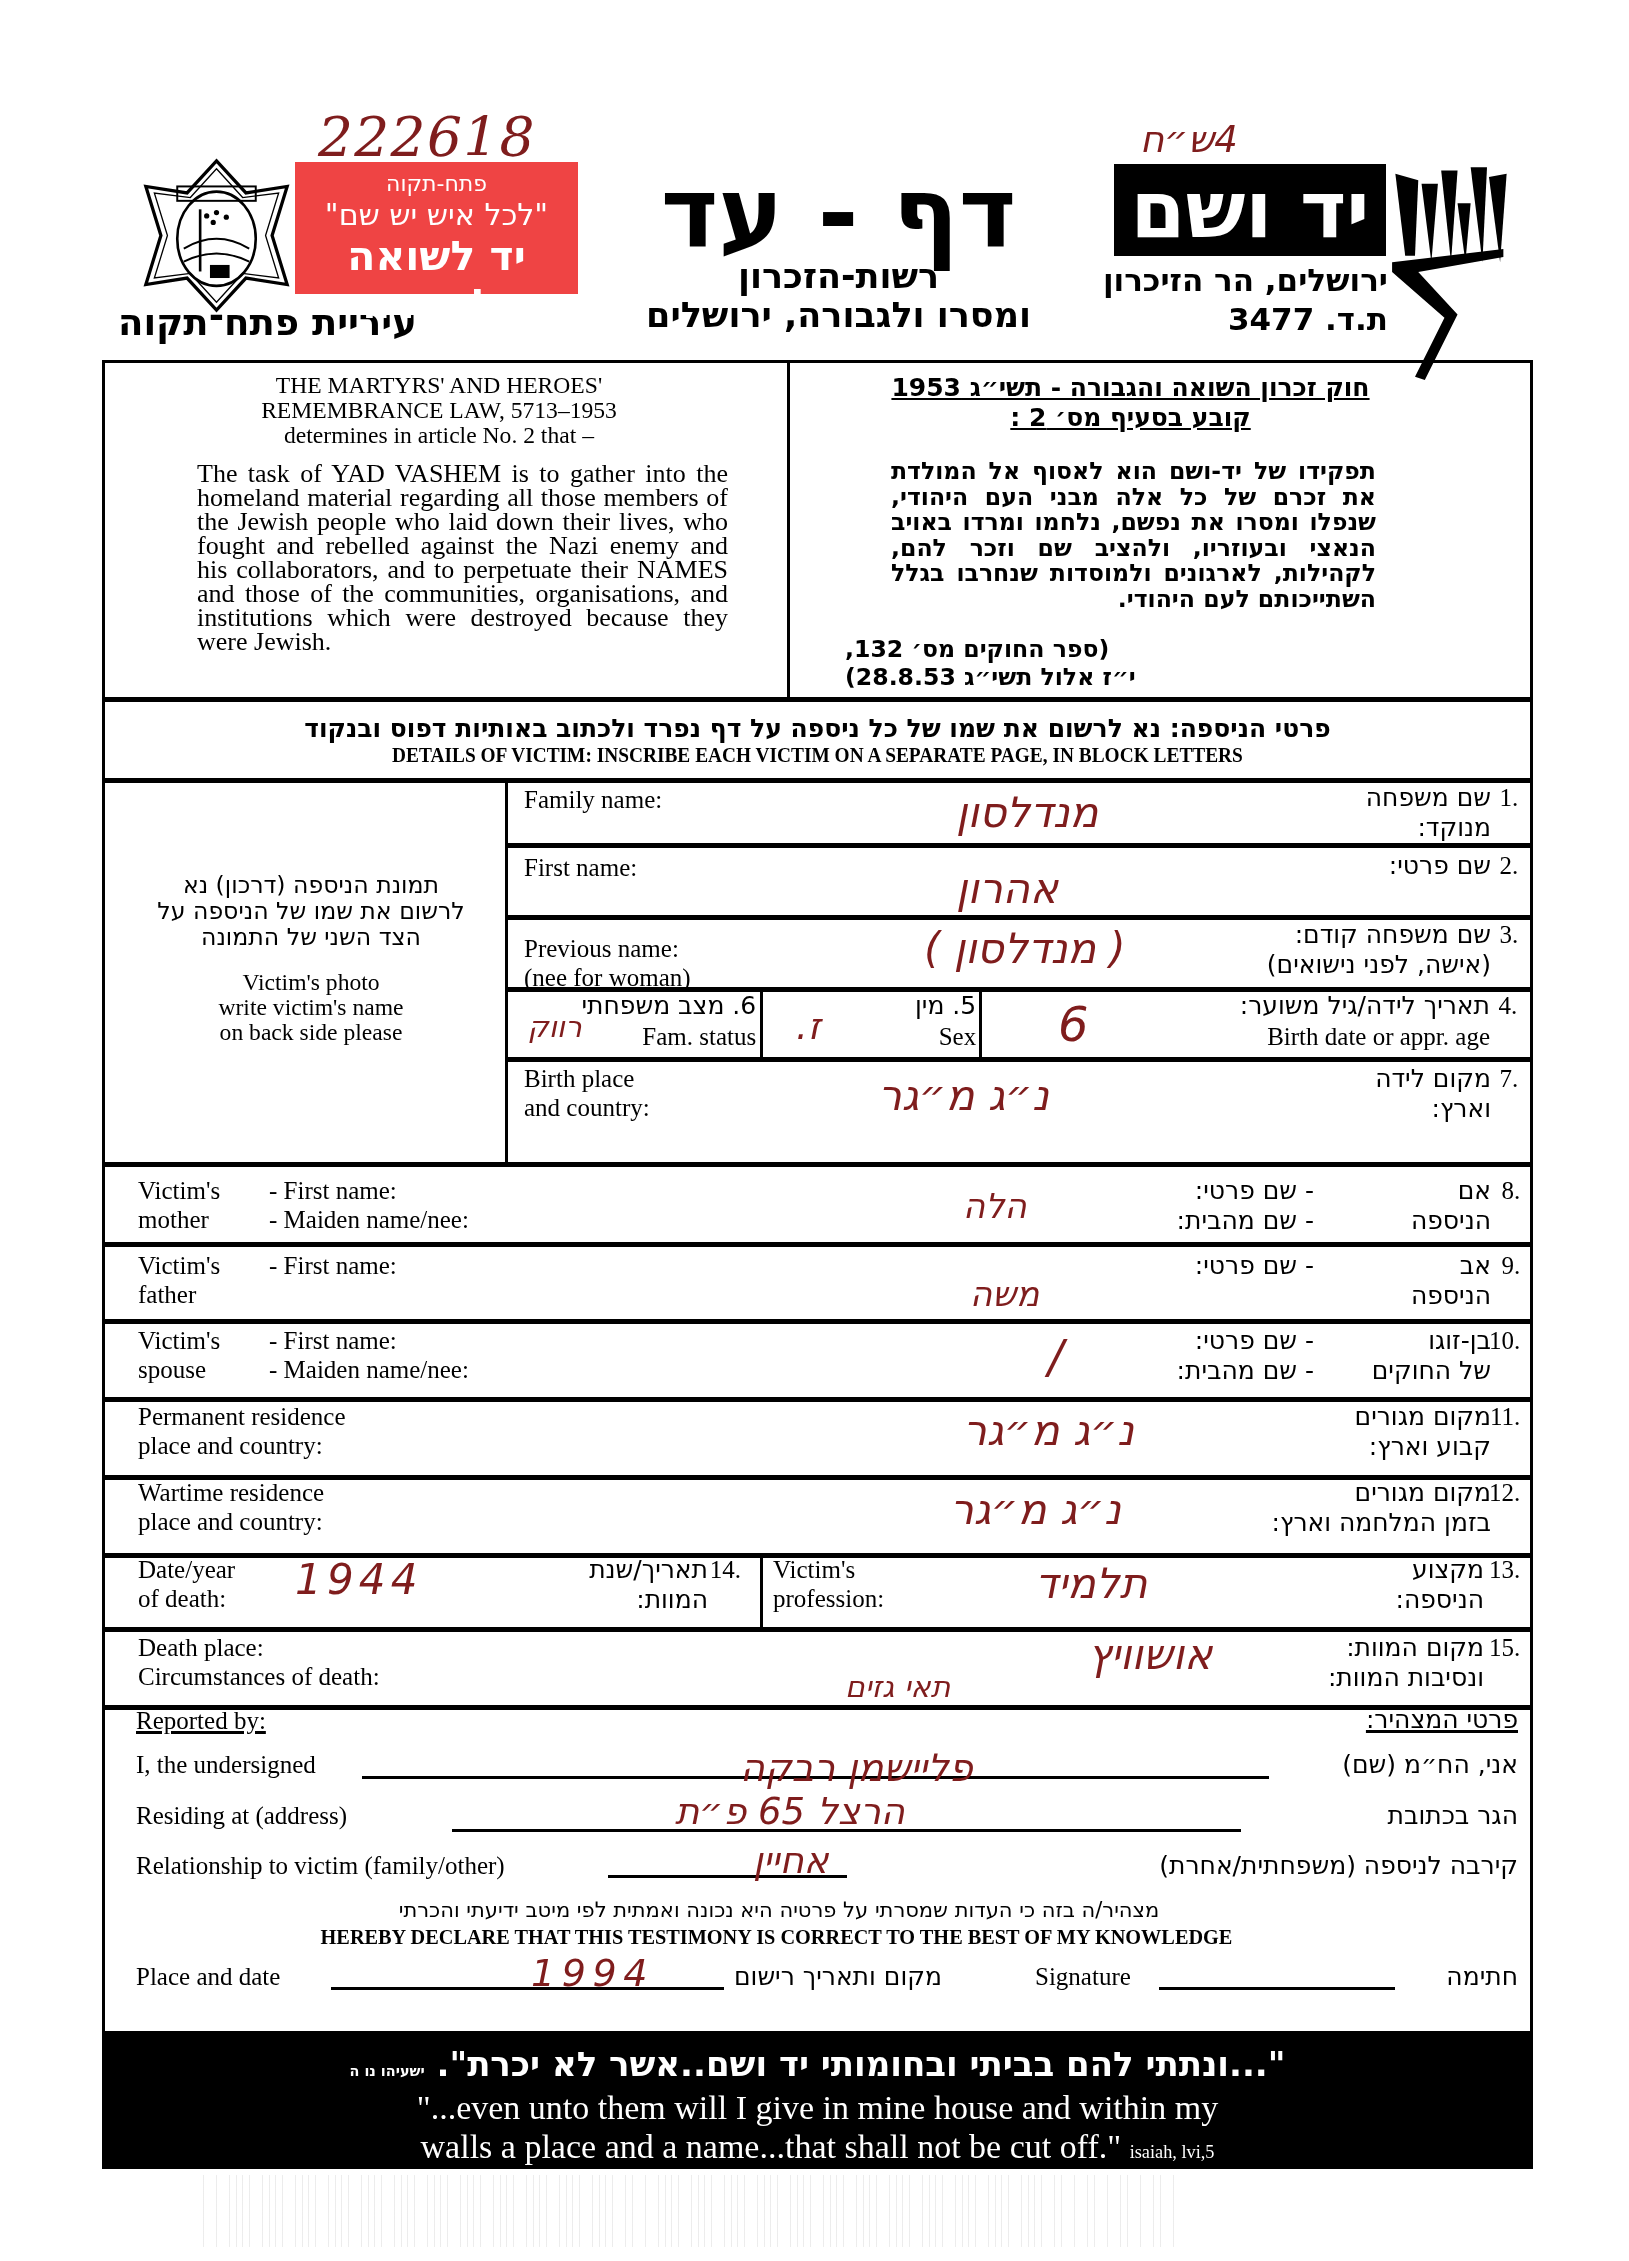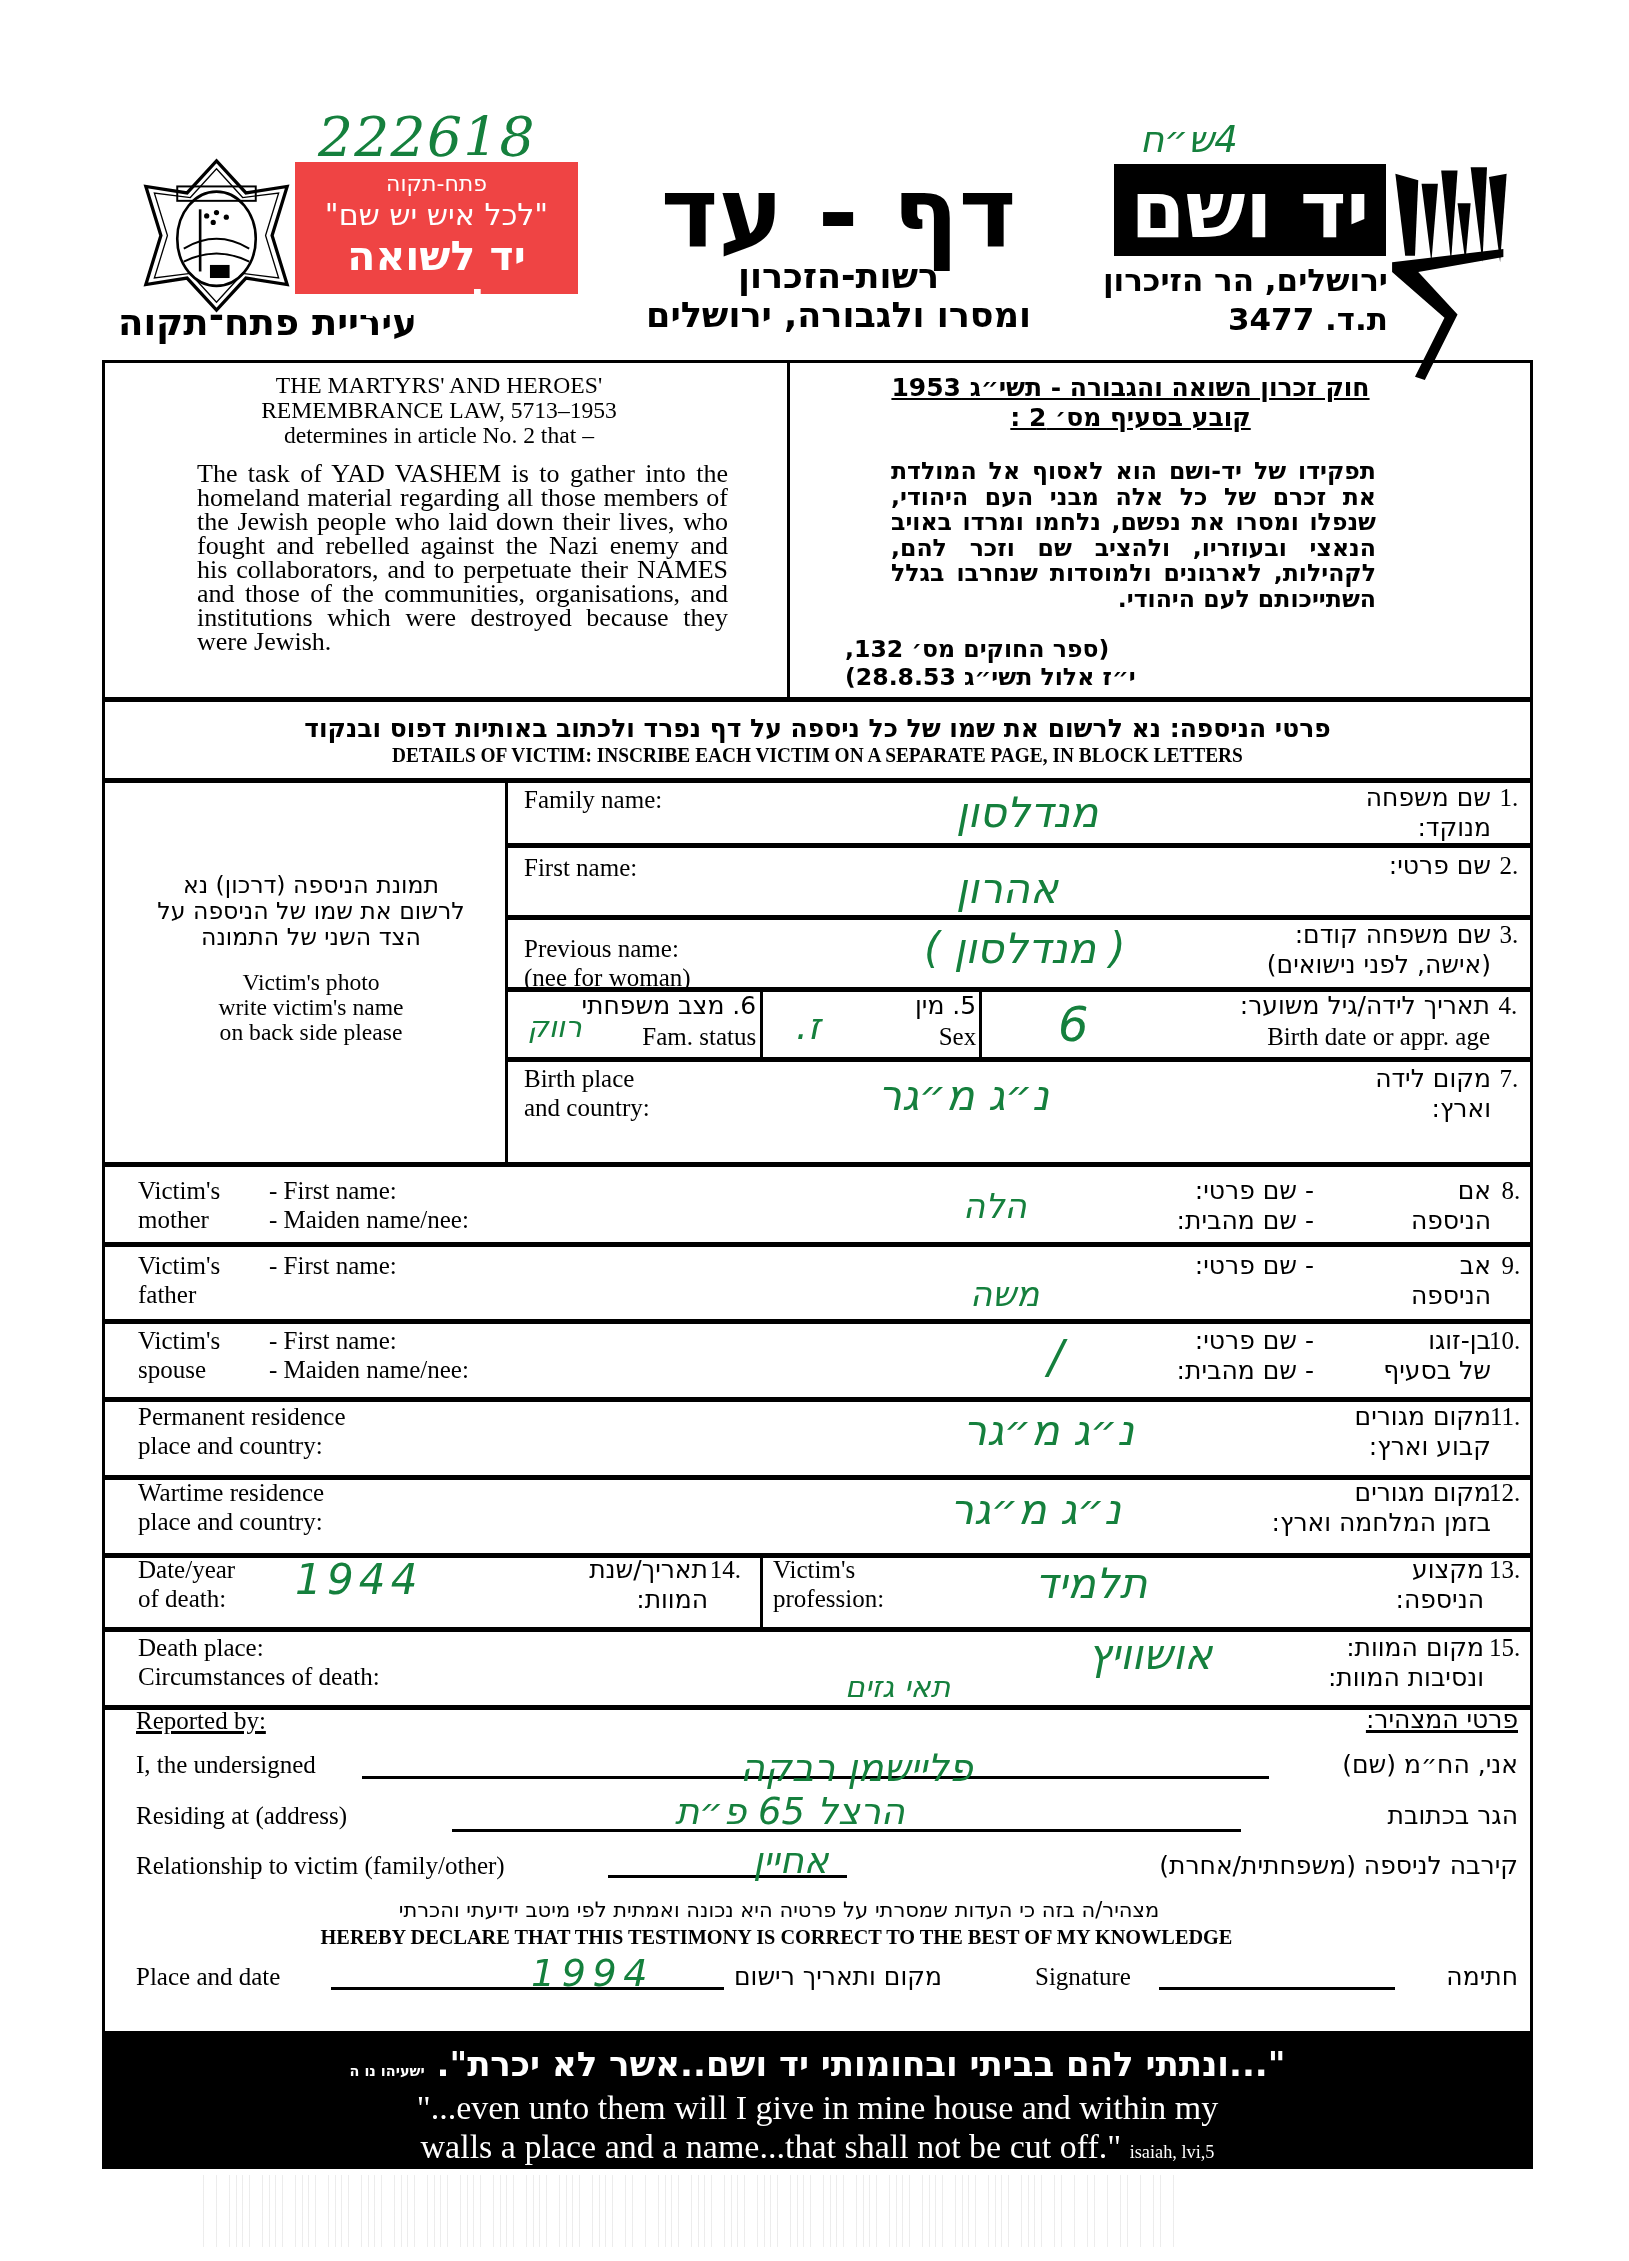--- a/index.html
+++ b/index.html
@@ -1,19 +1,19 @@
 <!DOCTYPE html>
 <html style="font-size:10.5px"><head>
 <meta charset="utf-8">
 <style>
   * { box-sizing: border-box; margin: 0; padding: 0; }
   html, body { width: 1629px; height: 2261px; background: #ffffff; color: #000; }
   body { position: relative; font-family: "Liberation Serif", "DejaVu Serif", serif; overflow: hidden; }
   .abs { position: absolute; }
-  .hw { font-family: "DejaVu Sans", sans-serif; font-style: italic; font-weight: 300; color: #15803d; }
+  .hw { font-family: "DejaVu Sans", sans-serif; font-style: italic; font-weight: 300; color: #7f1d1d; }
   .rtl { direction: rtl; unicode-bidi: plaintext; }
   .he { font-family: "DejaVu Sans", sans-serif; }
 
   
   .ref-number { left: 318px; top: 105px; font-size: 55px; font-style: italic; font-family: "DejaVu Serif", serif; letter-spacing: 1.3px; }
   .top-handwriting { left: 1140px; top: 118px; font-size: 37px; }
   .city-emblem { left: 138px; top: 157px; width: 157px; height: 157px; }
   .city-caption { left: 118px; top: 301px; font-size: 37px; font-weight: bold; }
   .black-plaque { left: 295px; top: 162px; width: 283px; height: 132px; background: #ef4444; color: #fff; text-align: center; }
   .black-plaque .l1 { font-size: 22px; margin-top: 9.2px; }
@@ -275,21 +275,21 @@
     <div>- First name:</div>
     <div>- Maiden name/nee:</div>
   </div>
   <div class="abs hw" style="left:943px; top:6.6px; font-size:46px;">/</div>
   <div class="abs lbl-he he" style="right:216px; top:3.3px;">
     <div class="rtl" dir="rtl">- שם פרטי:</div>
     <div class="rtl" dir="rtl">- שם מהבית:</div>
   </div>
   <div class="abs lbl-he he" style="right:39px; top:3.3px;">
     <div class="rtl" dir="rtl">בן-זוגו</div>
-    <div class="rtl" dir="rtl">של בסעיף</div>
+    <div class="rtl" dir="rtl">של החוקים</div>
   </div>
   <div class="abs lbl" style="right:9.8px; top:3.3px;">10.</div>
 </div>
 
 <div class="abs" style="left:105px; top:1399px; width:1425px; height:72px;">
   <div class="abs lbl" style="left:33px; top:3.3px;">
     <div>Permanent residence</div>
     <div>place and country:</div>
   </div>
   <div class="abs hw hwv rtl" style="left:858px; top:6.6px;">נ״ג מ״גר</div>

